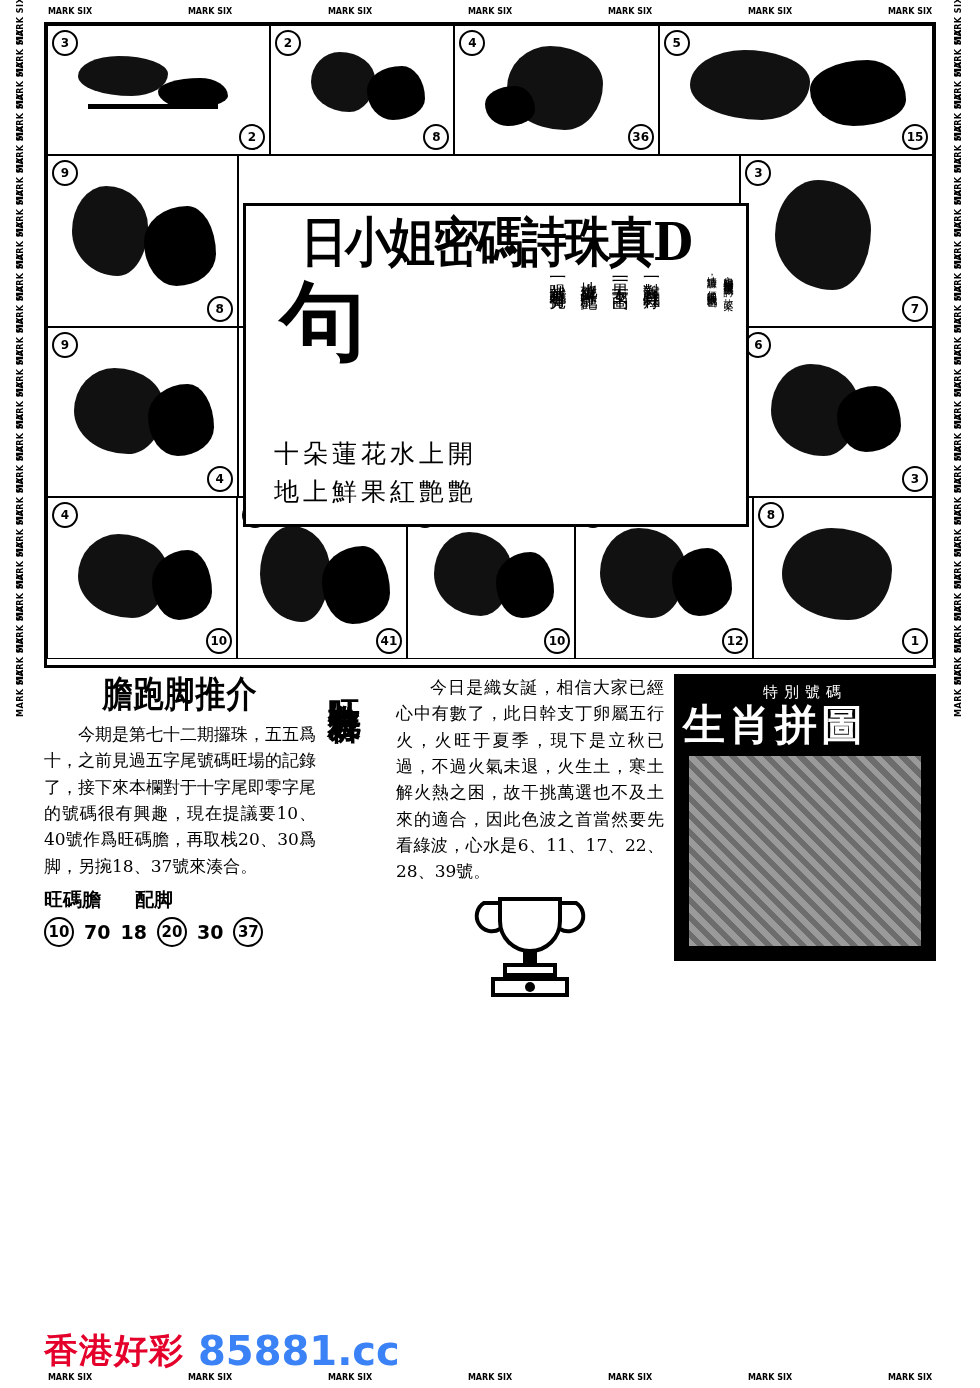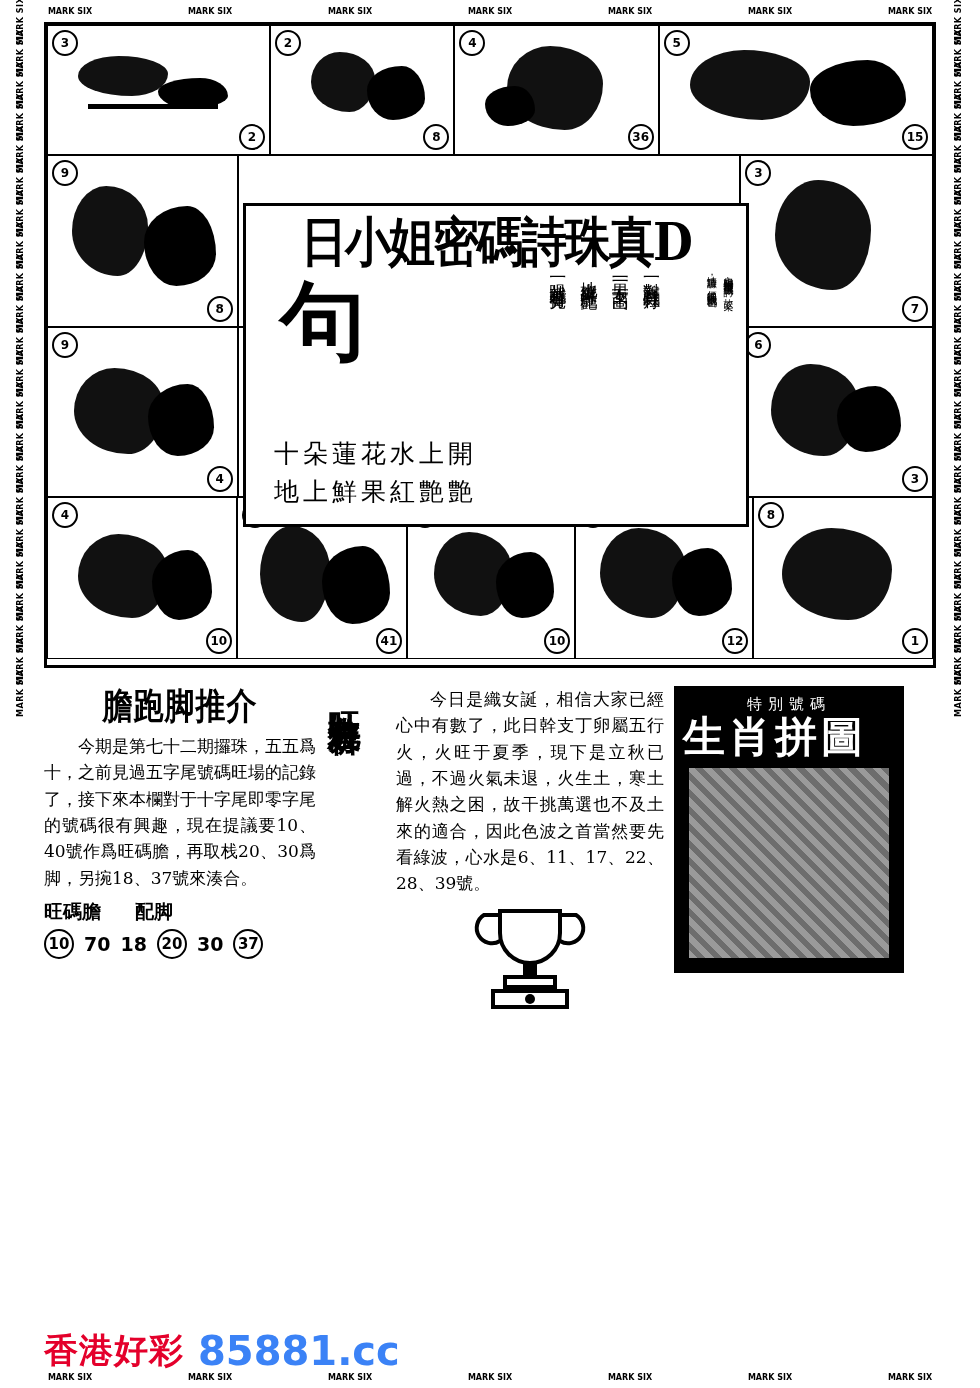--- a/index.html
+++ b/index.html
@@ -48,39 +48,39 @@
   .vpoem{position:absolute;right:84px;top:62px;display:flex;flex-direction:row-reverse;gap:10px;}
   .vcol{writing-mode:vertical-rl;text-orientation:upright;font-size:17px;line-height:1.25;
         font-family:"DejaVu Serif",serif;letter-spacing:2px;}
   .vnote{position:absolute;right:12px;top:62px;display:flex;flex-direction:row-reverse;gap:4px;}
   .vnote .vcol{font-size:10px;letter-spacing:1px;}
   .hpoem{position:absolute;left:28px;bottom:14px;font-family:"DejaVu Serif",serif;
          font-size:25px;line-height:1.5;letter-spacing:4px;}
 
   
   .lower{position:relative;margin-top:6px;height:670px;}
-  .col{position:absolute;top:12px;}
+  .col{position:absolute;top:0;}
 
   .c1{left:0;width:272px;}
   .brush-title{font-family:"DejaVu Serif",serif;font-size:30px;font-weight:bold;
         letter-spacing:1px;transform:scaleY(1.2);text-align:center;}
   .body-cn{font-family:"DejaVu Serif",serif;font-size:17px;line-height:1.55;text-align:justify;}
   .indent{text-indent:2em;}
   .subrow{margin-top:8px;font-family:"DejaVu Serif",serif;font-size:19px;font-weight:bold;
           display:flex;gap:34px;}
   .ballrow{margin-top:4px;display:flex;align-items:center;gap:10px;font-size:19px;font-weight:bold;}
   .oball{width:26px;height:26px;border:2px solid #000;border-radius:50%;display:flex;
          align-items:center;justify-content:center;font-size:15px;font-weight:bold;}
 
   .c2{left:282px;width:62px;}
   .vtitle{writing-mode:vertical-rl;text-orientation:upright;font-family:"DejaVu Serif",serif;
           font-size:33px;font-weight:bold;line-height:1.1;letter-spacing:2px;}
 
   .c3{left:352px;width:268px;}
-  .c4{left:630px;width:230px;}
+  .c4{left:630px;width:262px;}
 
   .blackbox{border:3px solid #000;background:#000;color:#fff;padding:6px;}
   .sp-label{text-align:center;font-size:15px;letter-spacing:6px;color:#fff;}
   .sp-big{text-align:left;font-family:"DejaVu Serif",serif;font-size:42px;font-weight:bold;
           color:#fff;letter-spacing:4px;line-height:1.1;}
   .photo{height:190px;margin:6px 4px 4px;background:
        repeating-linear-gradient(45deg,#9a9a9a 0 6px,#6d6d6d 6px 12px),
        radial-gradient(circle at 40% 45%,#ddd 0 60px,#555 61px 100%);
        border:2px solid #000;}
 

